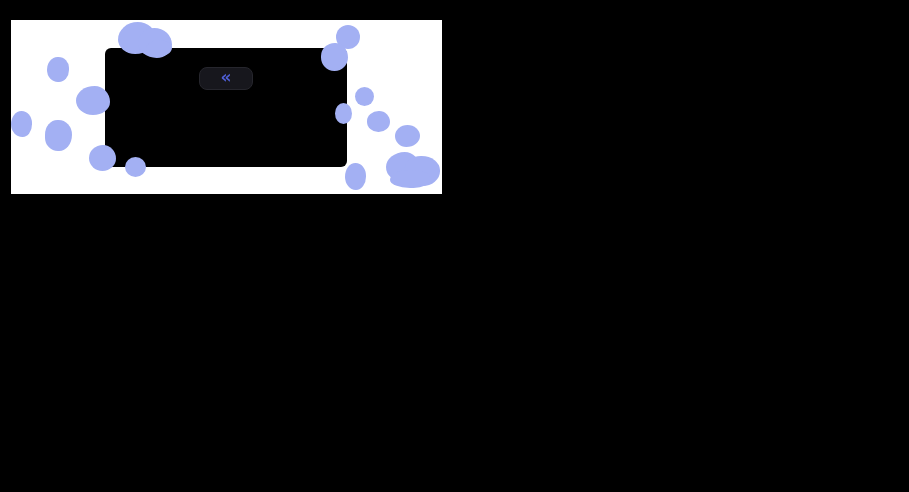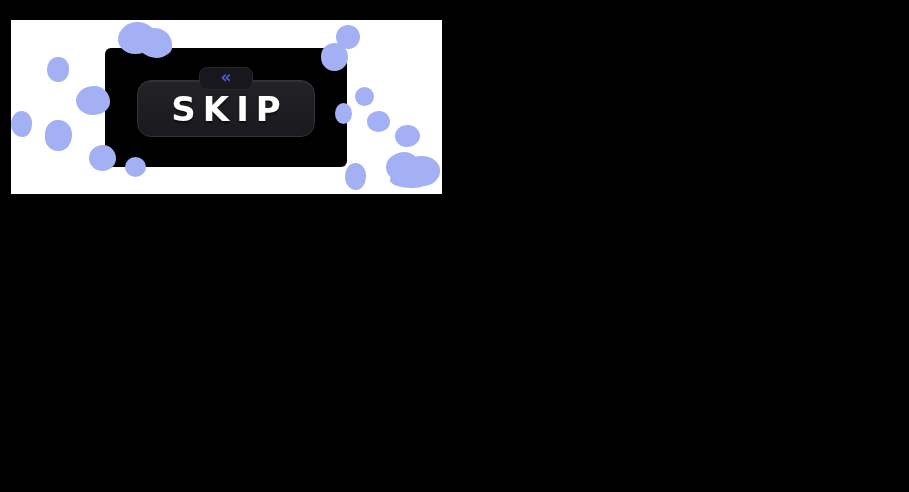--- a/index.html
+++ b/index.html
@@ -113,23 +113,20 @@
 <div class="stage">
 
   <div class="white-panel">
 
     <div class="dialog-backdrop"></div>
 
     <div class="rewind-pill">
       <span class="rewind-glyph">«</span>
     </div>
 
-    <div class="skip-button">
-      <span class="skip-label">SKIP</span>
-    </div>
 
     <div class="blob-layer">
         <div class="blob" style="left: 107px; top: 2px; width: 38px; height: 32px; border-radius: 52% 48% 55% 45% / 55% 50% 50% 45%;"></div>
         <div class="blob" style="left: 127px; top: 8px; width: 34px; height: 30px; border-radius: 48% 52% 45% 55% / 50% 55% 45% 50%;"></div>
         <div class="blob" style="left: 135px; top: 20px; width: 26px; height: 17px; border-radius: 50% 50% 60% 40% / 55% 45%;"></div>
         <div class="blob" style="left: 325px; top: 5px; width: 24px; height: 24px; border-radius: 50%;"></div>
         <div class="blob" style="left: 310px; top: 23px; width: 27px; height: 28px; border-radius: 52% 48% 50% 50% / 48% 52% 50% 50%;"></div>
         <div class="blob" style="left: 36px; top: 37px; width: 22px; height: 25px; border-radius: 50% 50% 48% 52% / 55% 45% 50% 50%;"></div>
         <div class="blob" style="left: 65px; top: 66px; width: 34px; height: 29px; border-radius: 55% 45% 50% 50% / 50% 55% 45% 50%;"></div>
         <div class="blob" style="left: 0px; top: 91px; width: 21px; height: 26px; border-radius: 50% 50% 45% 55% / 52% 48% 50% 50%;"></div>

